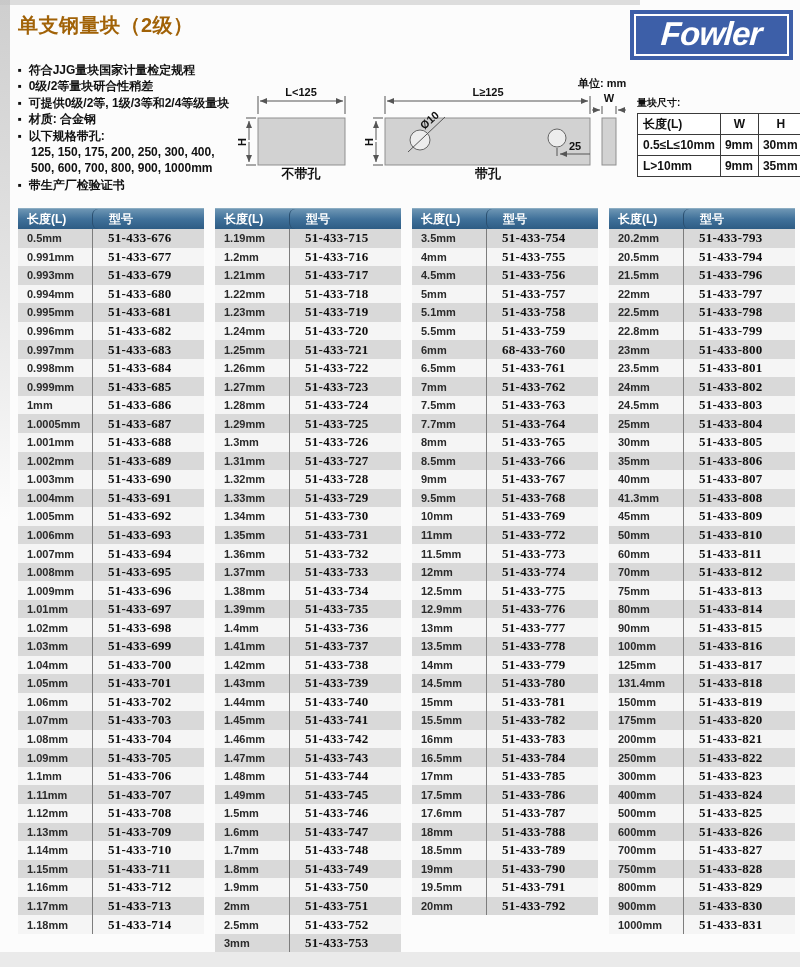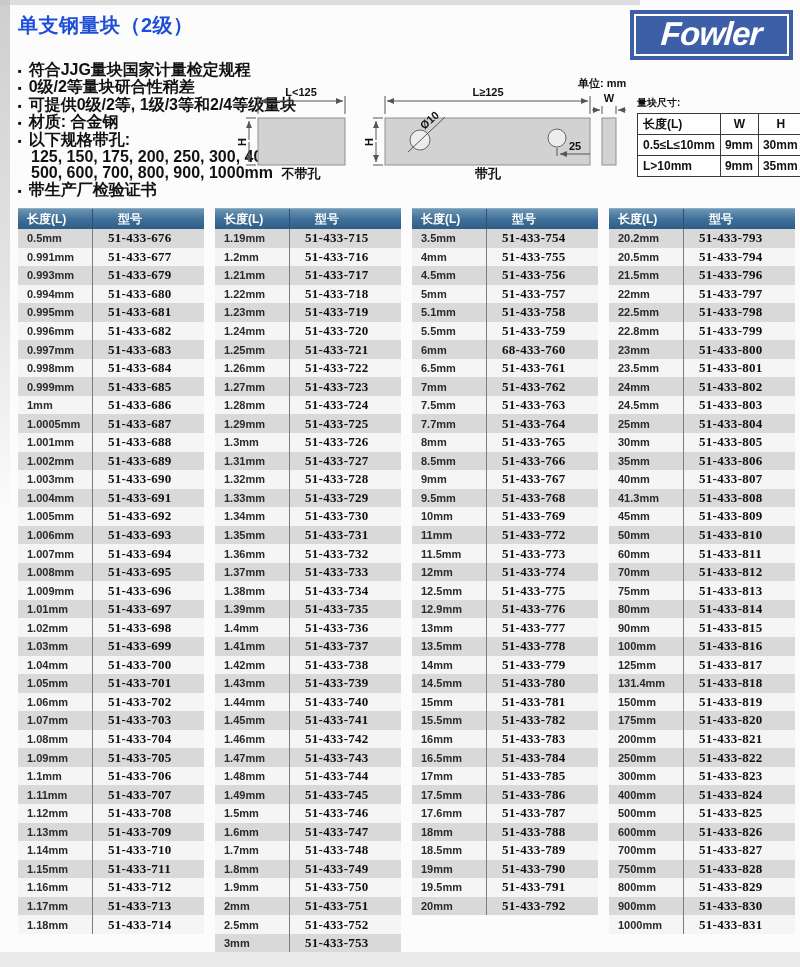--- a/index.html
+++ b/index.html
@@ -7,29 +7,29 @@
   body { font-family:"Liberation Sans","DejaVu Sans",sans-serif; }
   .page { position:relative; width:800px; height:967px; background:#fcfcfc; overflow:hidden; }
 
   
   .edge-left { position:absolute; left:0; top:0; width:10px; height:520px;
     background:linear-gradient(180deg,#c3c3c3 0%,#dedede 55%,rgba(230,230,230,0) 100%); opacity:.8; }
   .edge-top { position:absolute; left:0; top:0; width:640px; height:5px; background:#d0d0d0; opacity:.7; }
   .edge-bottom { position:absolute; left:0; bottom:0; width:100%; height:15px; background:#eaeaea; }
 
   
-  .page-title { position:absolute; left:18px; top:12px; font-size:20px; font-weight:bold; color:#1d4ed8; letter-spacing:.5px; }
+  .page-title { position:absolute; left:18px; top:12px; font-size:20px; font-weight:bold; color:#a16207; letter-spacing:.5px; }
 
   
   .logo { position:absolute; left:630px; top:10px; width:163px; height:50px; background:#3d5fa8; }
   .logo-inner { position:absolute; inset:4px; border:2px solid #ffffff; display:flex; align-items:center; justify-content:center; }
   .logo-text { color:#ffffff; font-size:33px; font-weight:bold; font-style:italic; letter-spacing:-1px; transform:skewX(-4deg); line-height:1; padding-bottom:4px; }
 
   
-  .features { position:absolute; left:18px; top:62px; width:300px; font-size:16px; font-weight:bold; color:#111; }
+  .features { position:absolute; left:18px; top:62px; width:300px; font-size:12px; font-weight:bold; color:#111; }
   .feature-line { line-height:16.4px; white-space:nowrap; }
   .feature-line.bullet::before { content:"■"; font-size:6px; vertical-align:2px; margin-right:7px; color:#111; }
   .feature-line.cont { padding-left:13px; }
 
   
   .diagram { position:absolute; left:238px; top:70px; width:400px; height:128px; }
   .diagram text { fill:#111; font-size:11px; font-weight:bold; font-family:"Liberation Sans","DejaVu Sans",sans-serif; }
   .diagram text.cap { font-size:13px; }
   .diagram line { stroke:#555; stroke-width:1; }
   .diagram rect.blk { fill:#d2d2d2; stroke:#8f8f8f; stroke-width:1; }
@@ -42,21 +42,21 @@
   .size-table .c-len { width:92px; }
   .size-table .c-w { width:32px; text-align:center; }
   .size-table .c-h { width:34px; text-align:center; }
   .size-table td.c-w, .size-table td.c-h { text-align:left; padding-left:4px; }
 
   
   .spec-table { position:absolute; top:208px; width:186px; }
   .spec-table .thead { display:flex; align-items:center; height:21px; color:#fff; font-size:12px; font-weight:bold;
     background:linear-gradient(180deg,#6e96b4 0%,#40719a 50%,#2e5c84 100%); border-top:1px solid #8cadc2; }
   .thead .len { width:74px; padding-left:9px; flex:none; }
-  .thead .model { flex:1; padding-left:25px; border-left:1px solid #2a4f70; height:100%; display:flex; align-items:center; }
+  .thead .model { flex:1; padding-left:16px; border-left:1px solid #2a4f70; height:100%; display:flex; align-items:center;border-radius:6px; }
   .trow { display:flex; align-items:stretch; height:18.56px; background:#f5f5f5; font-size:11px; }
   .trow:nth-child(odd) { background:#d9d9d9; }
   .trow .len { width:74px; padding-left:9px; flex:none; display:flex; align-items:center; font-weight:bold; color:#2a2a2a; }
   .trow .model { flex:1; padding-left:15px; border-left:1px solid #7d7d7d; display:flex; align-items:center;
     font-family:"Liberation Serif","DejaVu Serif",serif; font-weight:bold; font-size:13px; letter-spacing:.3px; color:#0f0f0f; }
   #t1 { left:18px; } #t2 { left:215px; } #t3 { left:412px; } #t4 { left:609px; }
 </style>
 </head>
 <body>
 

